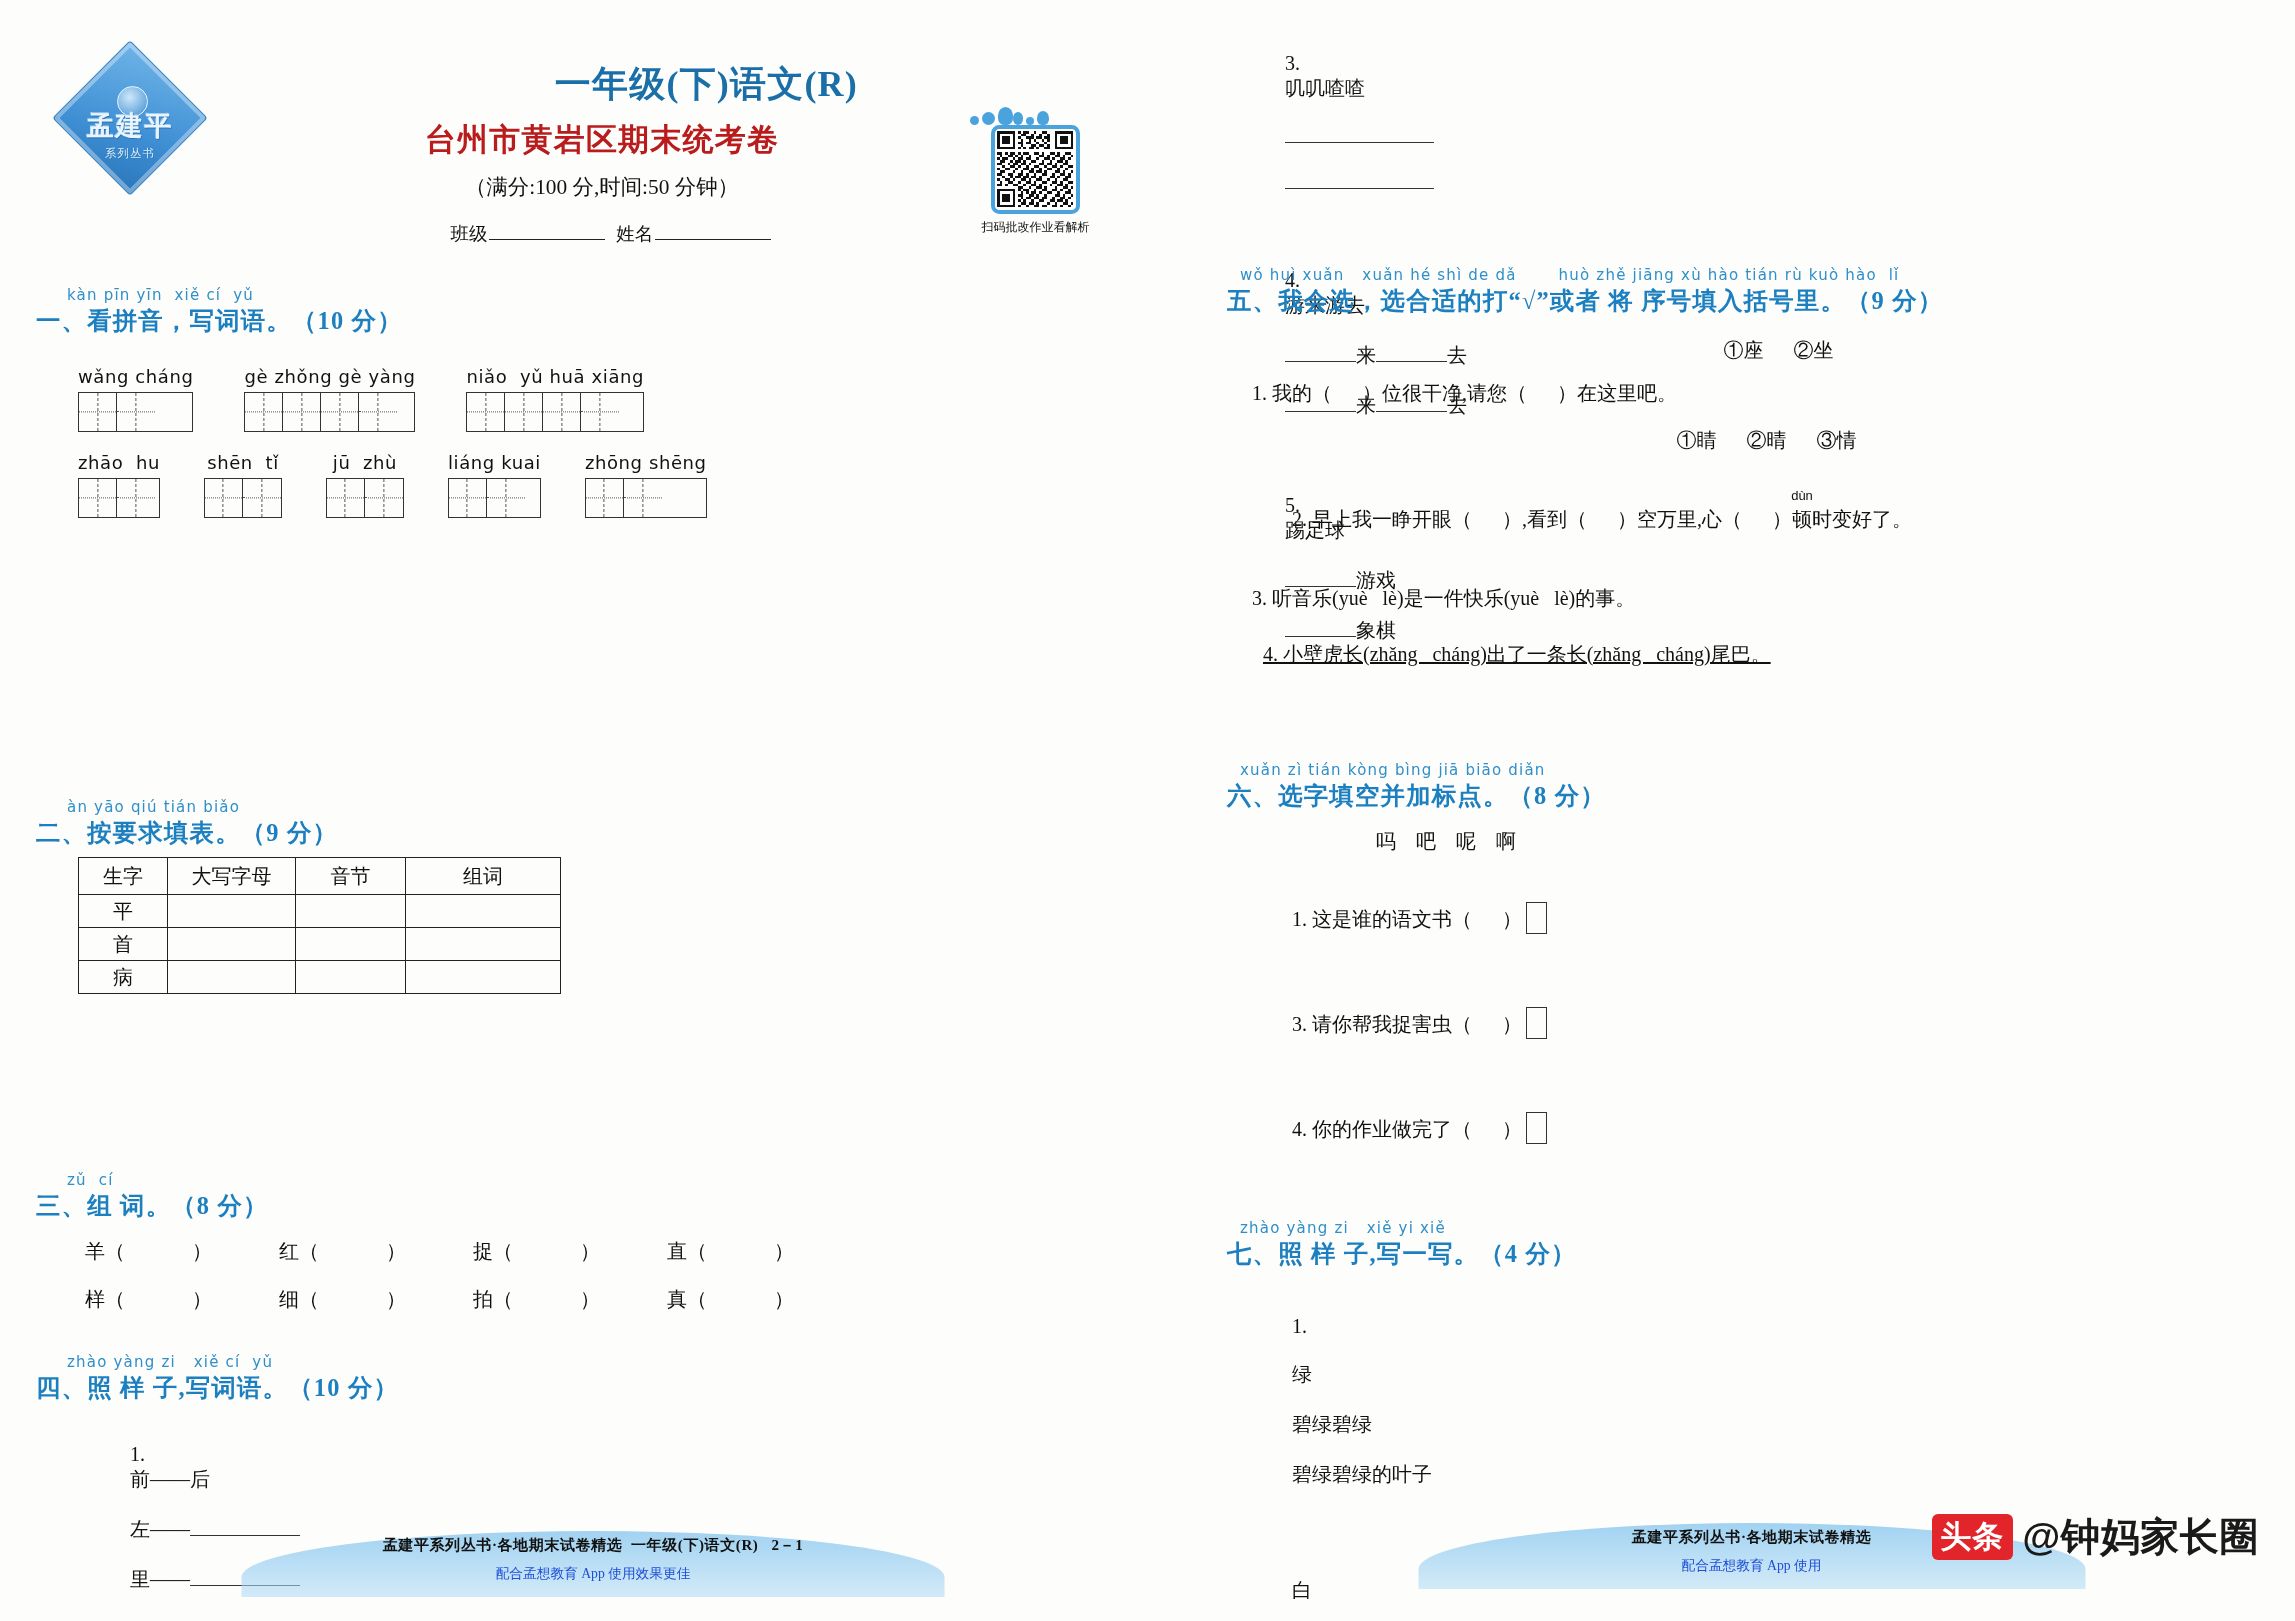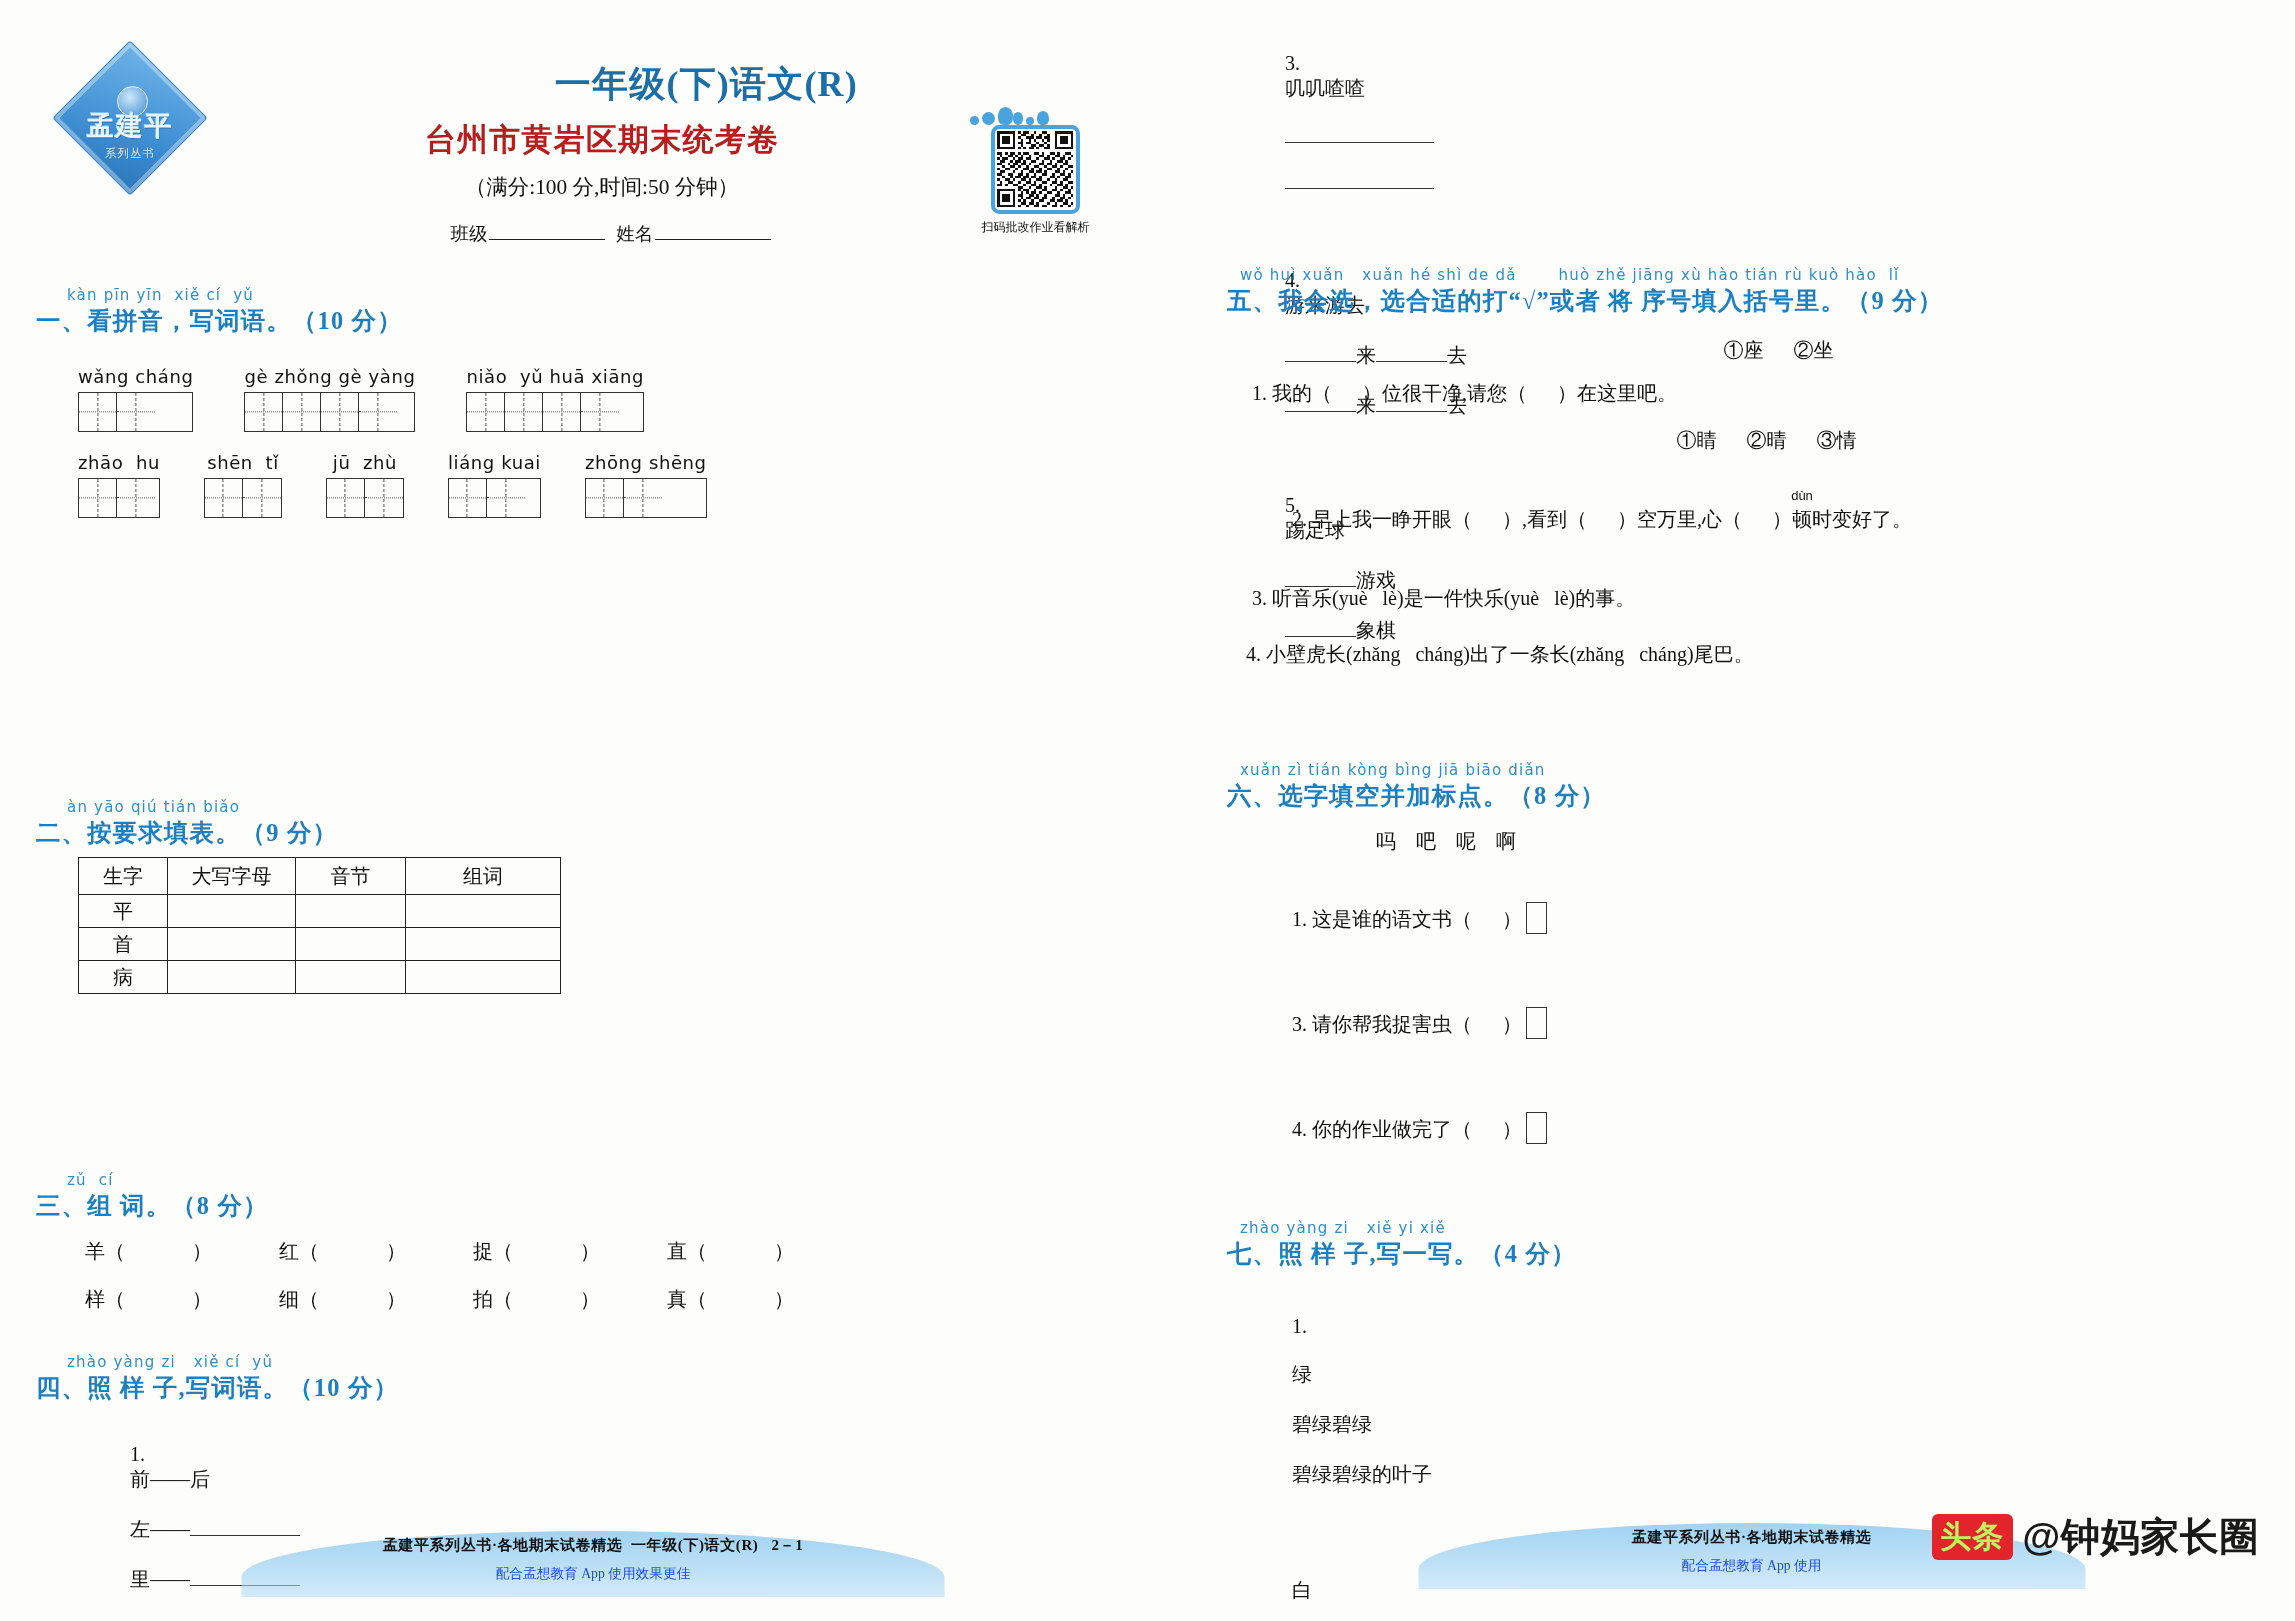--- a/index.html
+++ b/index.html
@@ -157,21 +157,21 @@
   }
 
   
   .wm {
     position: absolute; right: 36px; bottom: 57px;
     font-size: 39px; font-weight: bold; color: #1a1a1a;
     font-family: "Liberation Sans", sans-serif; letter-spacing: 0.6px;
     display: flex; align-items: center; gap: 9.5px;
   }
   .wm-badge {
-    background: #e2242b; color: #bef264; font-size: 31px; font-weight: bold;
+    background: #e2242b; color: #ffffff; font-size: 31px; font-weight: bold;
     padding: 2.4px 8.3px; border-radius: 6px; letter-spacing: 1.2px;
   }
 </style>
 </head>
 <body>
 
 <div class="page">
 
   <div class="col-left">
 
@@ -615,21 +615,21 @@
 
       <div class="q-row" style="margin-left:25px;">1. 我的（      ）位很干净,请您（      ）在这里吧。</div>
 
       <div class="opt-row" style="margin-top:20px; padding-left:30px;">①睛      ②晴      ③情</div>
 
       <div class="q-row" style="margin-left:25px; margin-top:29px;">
         <span>2. 早上我一睁开眼（      ）,看到（      ）空万里,心（      ）</span><span class="ruby"><span class="rb">dùn</span><span>顿</span></span><span>时变好了。</span>
       </div>
 
       <div class="q-row" style="margin-left:25px; margin-top:29px;">3. 听音乐(yuè   lè)是一件快乐(yuè   lè)的事。</div>
-      <div class="q-row" style="margin-left:19px; margin-top:29px;">4. 小壁虎长(zhǎng   cháng)出了一条长(zhǎng   cháng)尾巴。</div>
+      <div class="q-row" style="margin-left:36px; margin-top:29px;text-decoration:underline;">4. 小壁虎长(zhǎng   cháng)出了一条长(zhǎng   cháng)尾巴。</div>
     </div>
 
     <div class="sec" style="position:absolute; left:0; top:745px; width:1049px;">
       <div class="sec-pinyin" style="margin-left:13px;">xuǎn zì tián kòng bìng jiā biāo diǎn</div>
       <div class="sec-title">六、选字填空并加标点。（8 分）</div>
 
       <div class="bank-row">吗    吧    呢    啊</div>
 
       <div class="q-row" style="margin-left:25px; margin-top:24px;">
         <span>1. 这是谁的语文书（      ）</span><span class="sq-box"></span>

